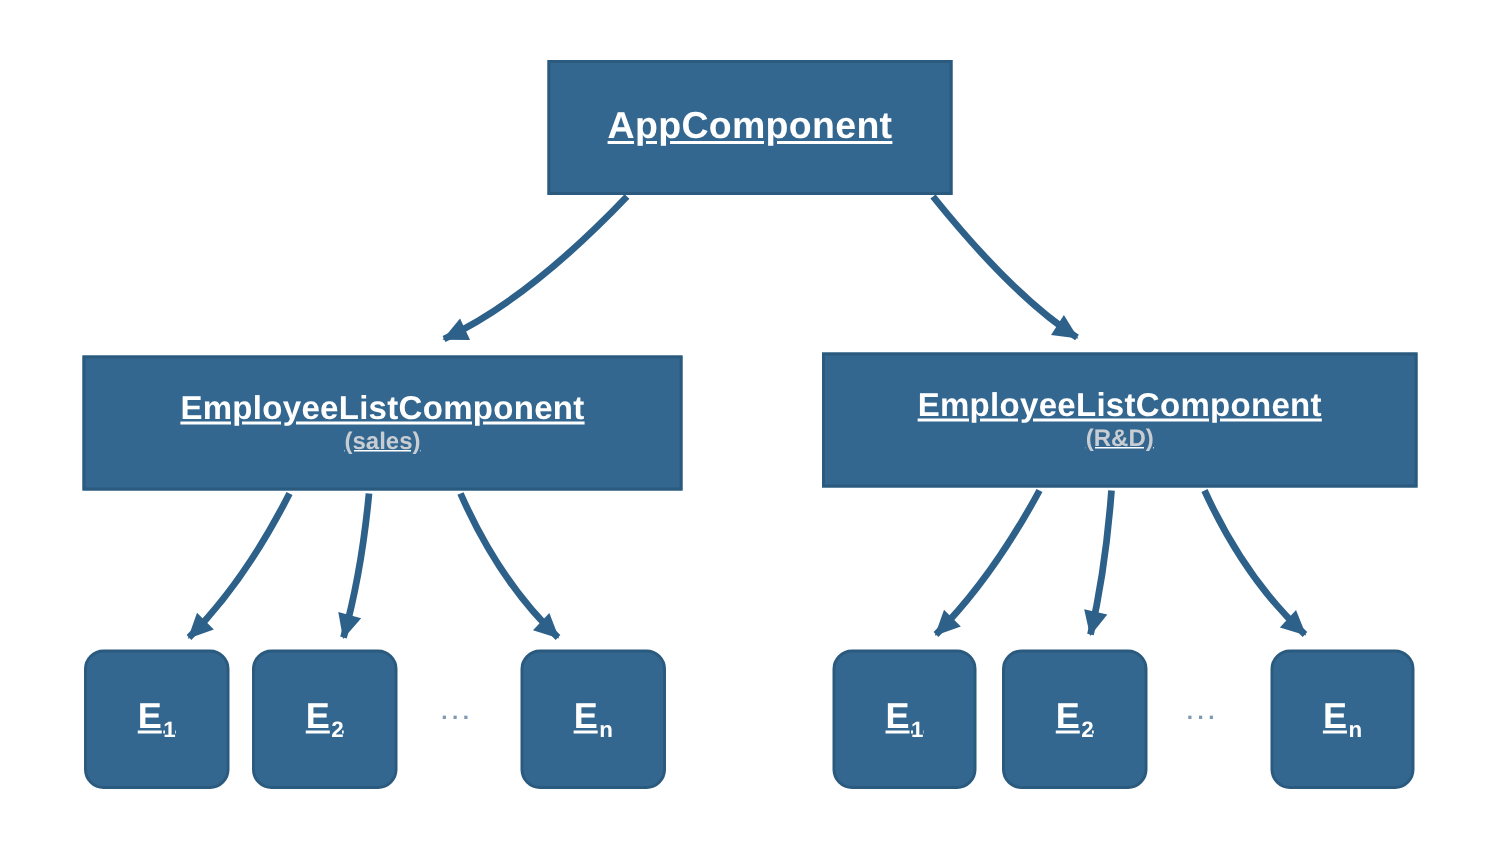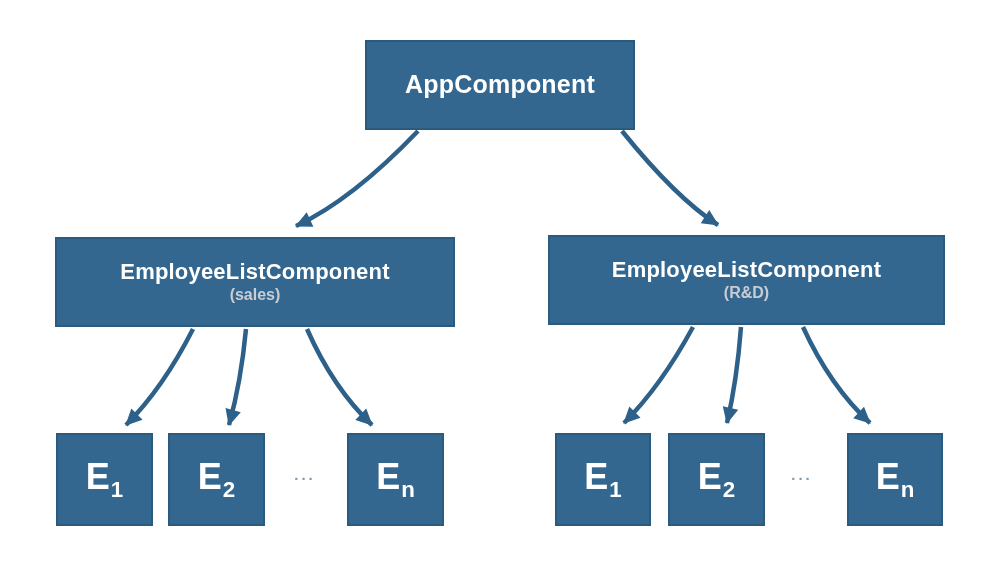--- a/index.html
+++ b/index.html
@@ -26,25 +26,26 @@
 
   .node {
     position: absolute;
     background: var(--box-fill);
     border: 2px solid var(--box-border);
     display: flex; flex-direction: column;
     align-items: center; justify-content: center;
     color: var(--title-text);
     font-weight: bold;
     text-align: center;
+    text-decoration: underline;
   }
   .node .title { font-size: 25px; line-height: 1.1; letter-spacing: 0.2px; }
   .node.group .title { font-size: 22px; }
   .node .subtitle { font-size: 16px; line-height: 1.2; margin-top: 1px; color: var(--subtitle-text); }
-  .node.leaf { font-size: 36px; }
+  .node.leaf { font-size: 24px; border-radius: 13px; }
   .node.leaf sub { font-size: 0.62em; margin-left: 1px; }
   .dots {
     position: absolute;
     color: var(--ellipsis-text);
     font-weight: bold;
     font-size: 15px;
     letter-spacing: 3px;
     text-align: center;
     line-height: 24px;
   }

